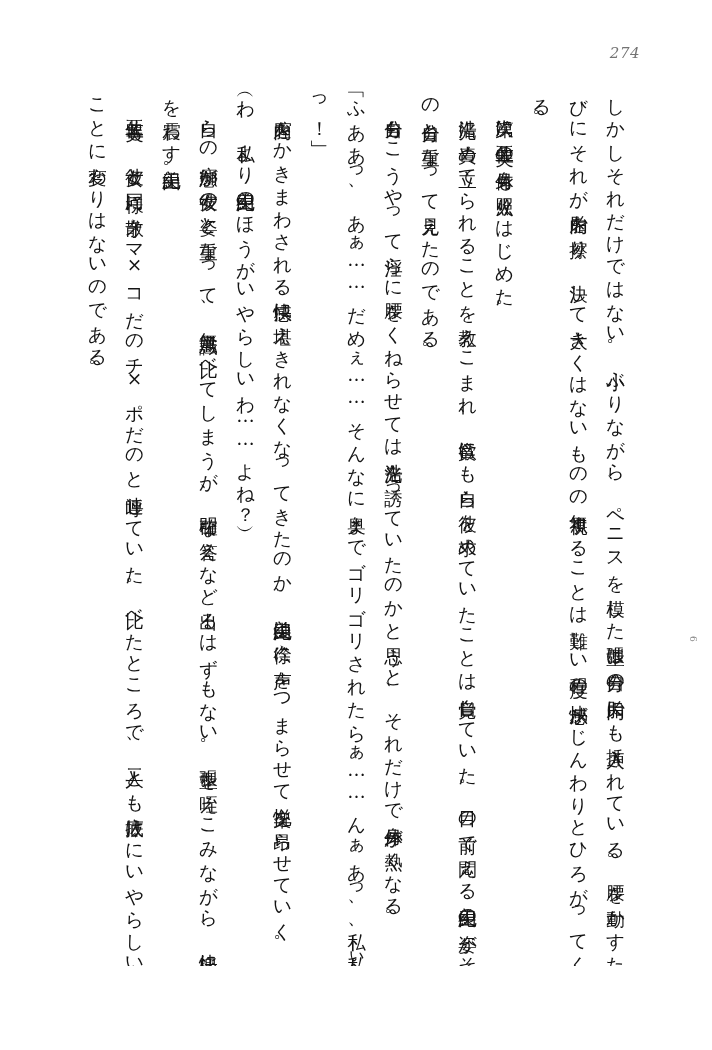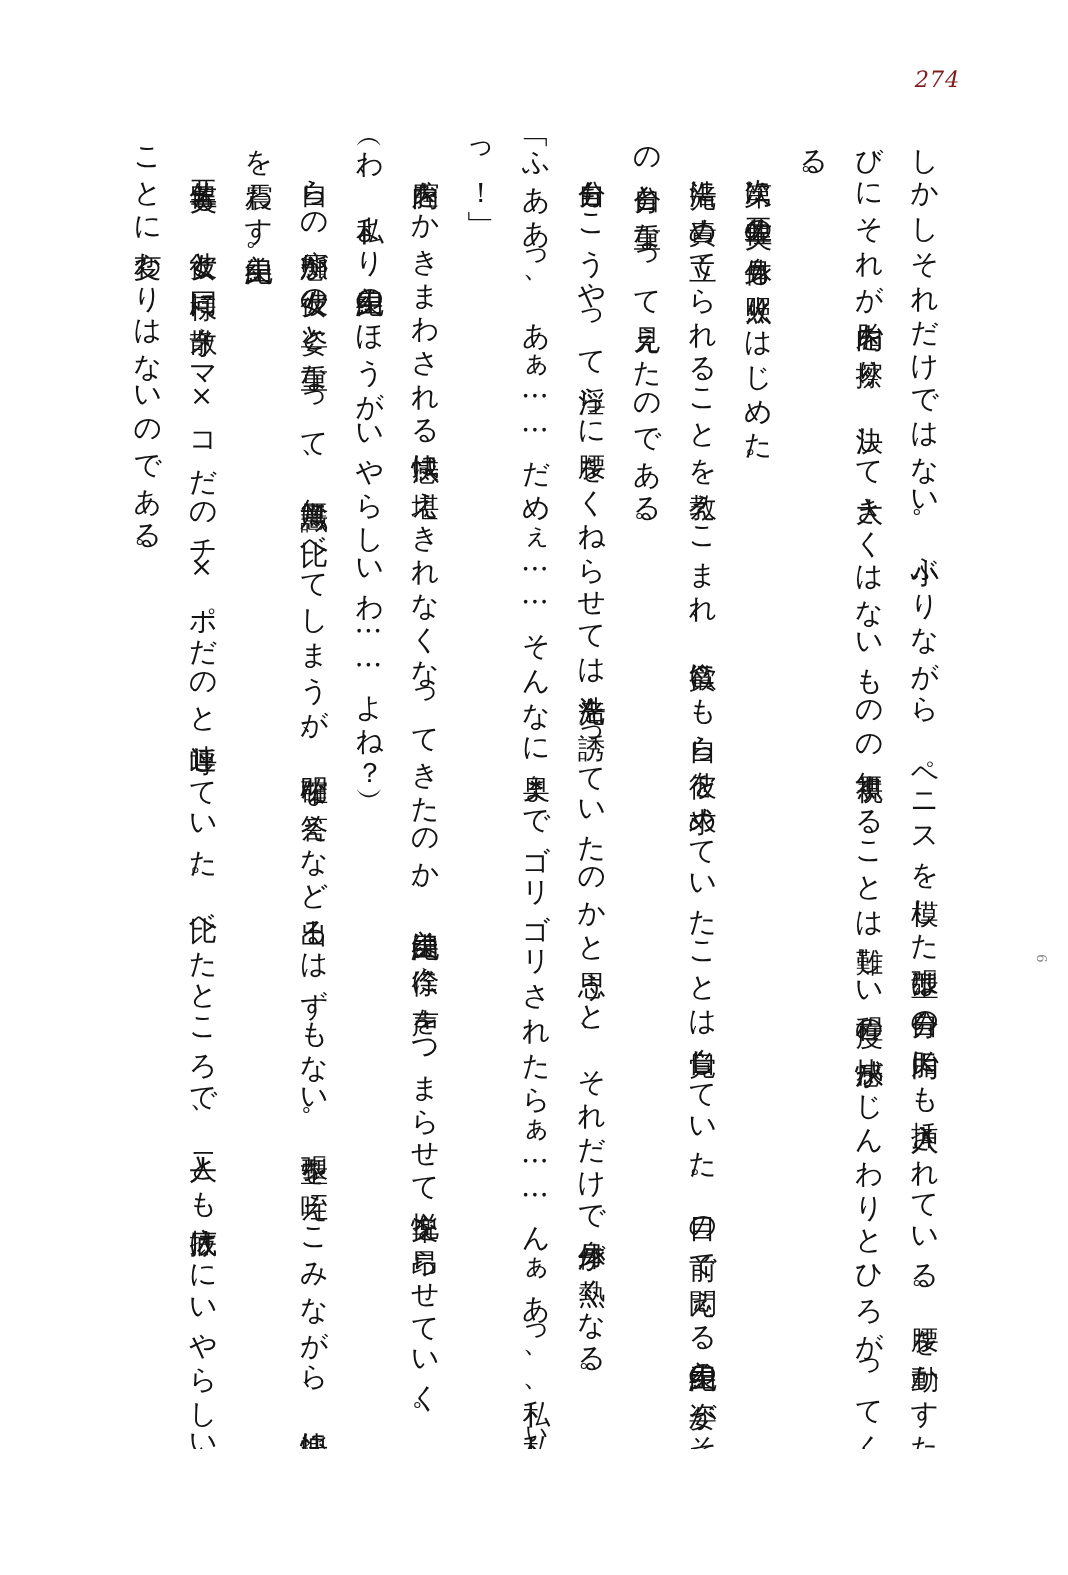--- a/index.html
+++ b/index.html
@@ -21,21 +21,21 @@
     height: 1050px;
     box-sizing: border-box;
   }
   .page-number {
     position: absolute;
     top: 44px;
     right: 72px;
     font-size: 15px;
     font-style: italic;
     font-family: "DejaVu Serif", "Liberation Serif", serif;
-    color: #7f1d1d;
+    color: #737373;
     letter-spacing: 0.5px;
   }
   .body-text {
     position: absolute;
     top: 86px;
     left: 78px;
     width: 556px;
     height: 880px;
     writing-mode: vertical-rl;
     text-orientation: upright;

